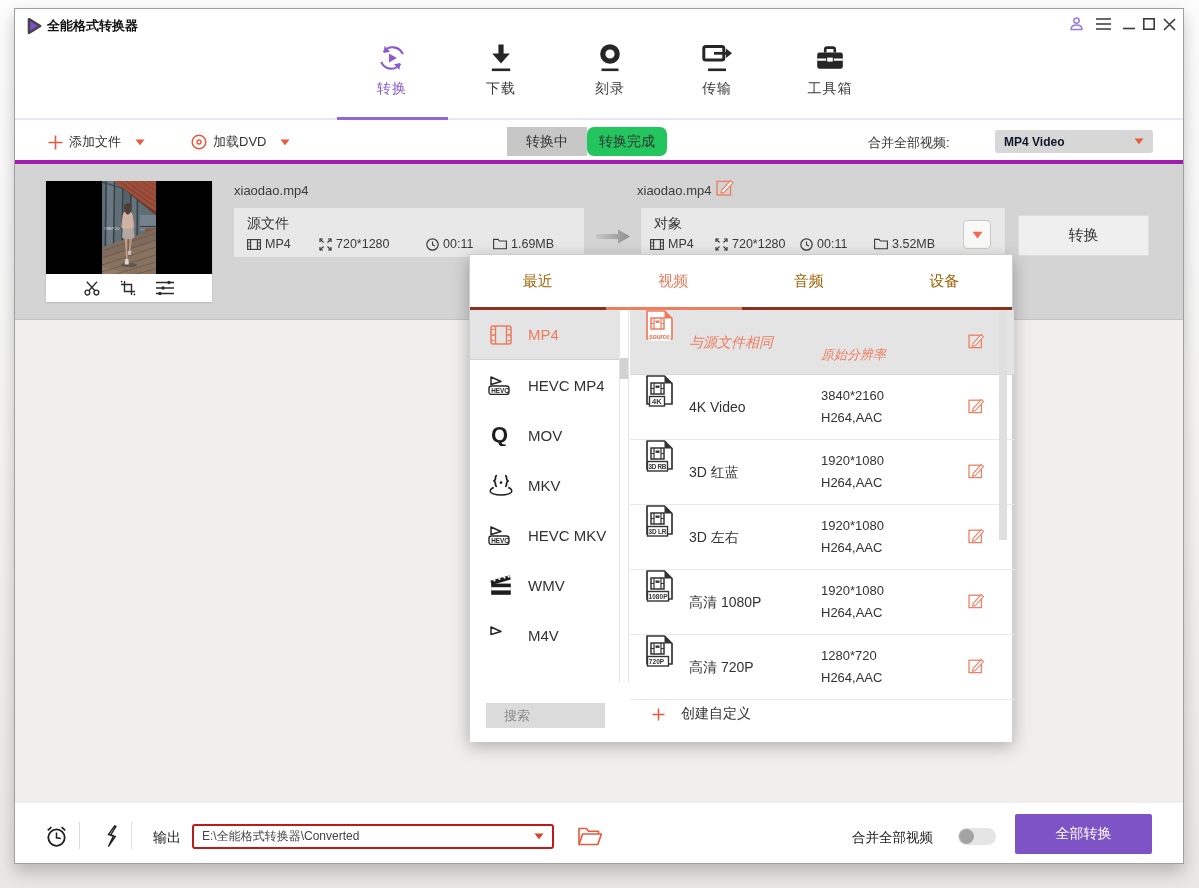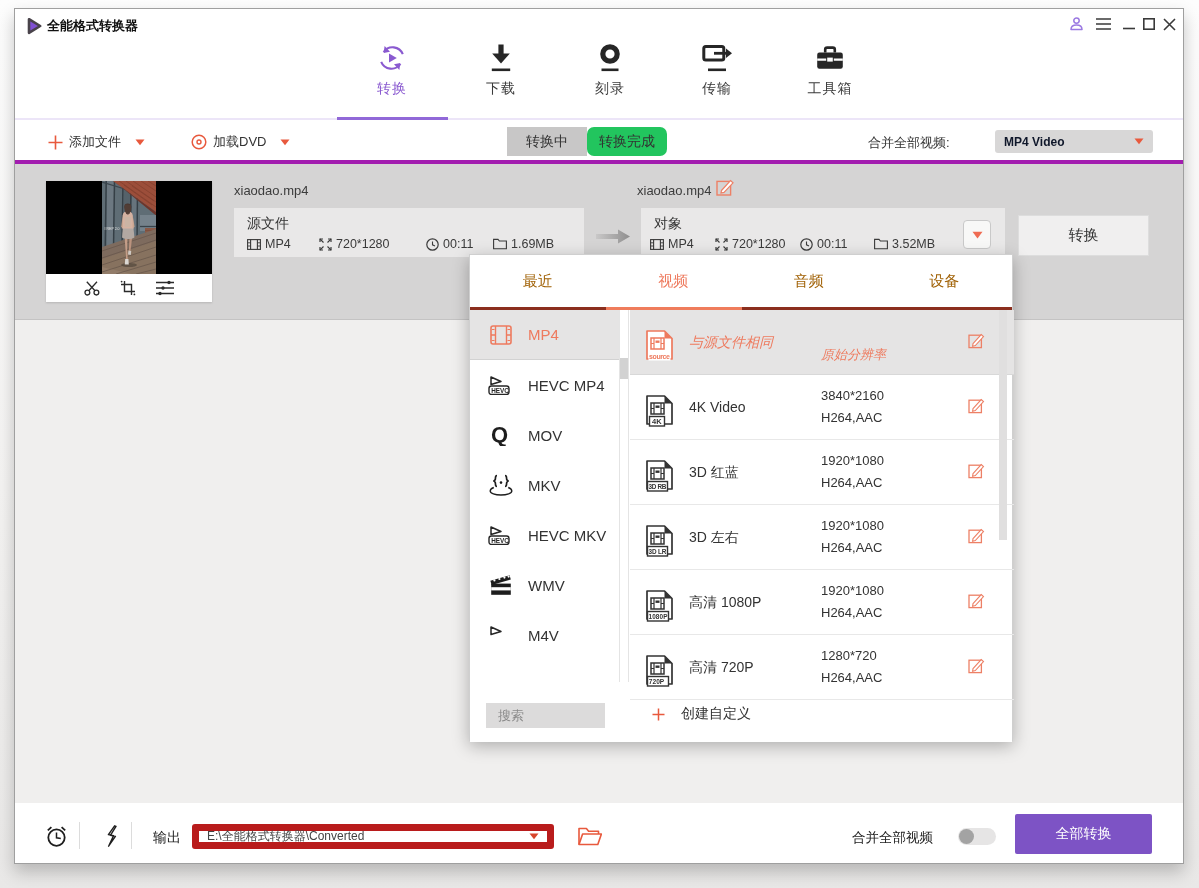--- a/index.html
+++ b/index.html
@@ -69,21 +69,21 @@
   .dd-btn { position:absolute; left:948px; top:56px; width:28px; height:29px; background:#f8f8f7; border:1px solid #c9c9c9; border-radius:4px;
       display:flex; align-items:center; justify-content:center; cursor:pointer; }
   .convert-btn { position:absolute; left:1003px; top:51px; width:131px; height:41px; background:#f0efef; border:1px solid #dddddd;
       display:flex; align-items:center; justify-content:center; font-size:15px; color:#333; cursor:pointer; }
 
   
   .bottombar { position:absolute; left:0; top:794px; width:100%; height:60px; background:#fff; }
   .bb-icon { position:absolute; cursor:pointer; }
   .bb-divider { position:absolute; top:19px; width:1px; height:27px; background:#dcdcdc; }
   .out-label { position:absolute; left:138px; top:26px; font-size:14px; color:#222; }
-  .out-select { position:absolute; left:177px; top:21px; width:362px; height:25px; background:#fff; border:7px solid #b91c1c; border-radius:3px; display:flex; align-items:center; }
+  .out-select { position:absolute; left:177px; top:21px; width:362px; height:25px; background:#fff; border:2px solid #b91c1c; border-radius:3px; display:flex; align-items:center; }
   .out-input { flex:1; border:none; outline:none; background:transparent; font-size:12px; color:#444; padding:0 8px; font-family:"Liberation Sans", sans-serif; }
   .merge-label { position:absolute; left:837px; top:26px; font-size:13.5px; color:#222; }
   .toggle { position:absolute; left:943px; top:25px; width:38px; height:17px; background:#e6e5e5; border-radius:9px; cursor:pointer; }
   .toggle .knob { position:absolute; left:1px; top:1px; width:15px; height:15px; border-radius:50%; background:#a3a3a3; }
   .convert-all-btn { position:absolute; left:1000px; top:11px; width:137px; height:40px; background:#7d53c5; border-radius:2px;
       display:flex; align-items:center; justify-content:center; font-size:14px; color:#fff; cursor:pointer; }
 
   
   .popup { position:absolute; left:454px; top:245px; width:544px; height:487px; background:#fff;
       border:1px solid #cfcfcf; box-shadow:0 5px 16px rgba(0,0,0,0.28); z-index:10; }
@@ -98,31 +98,31 @@
   .fmt-item .ficon { width:26px; margin-left:18px; display:flex; justify-content:center; }
   .fmt-item .flabel { margin-left:14px; font-size:15px; color:#333; }
   .fmt-item.active { background:#e5e4e4; border-bottom:1px solid #d2d2d2; }
   .fmt-item.active .flabel { color:#ee7a5e; }
   .fmt-scrollbar { position:absolute; left:149px; top:55px; width:10px; height:372px; background:#fff; border-left:1px solid #e4e4e4; border-right:1px solid #e4e4e4; }
   .fmt-thumb { position:absolute; left:150px; top:103px; width:8px; height:21px; background:#d2d2d2; }
 
   .preset-list { position:absolute; left:160px; top:55px; width:384px; height:392px; overflow:hidden; }
   .preset-row { position:relative; width:100%; height:65px; border-bottom:1px solid #e8e8e8; cursor:pointer; }
   .preset-row.active { background:#e5e4e4; border-bottom:1px solid #d8d8d8; }
-  .preset-row .picon { position:absolute; left:15px; top:20px; }
+  .preset-row .picon { position:absolute; left:15px; top:0; }
   .preset-row .pname { position:absolute; left:59px; top:24px; font-size:14px; color:#333; }
   .preset-row .pres { position:absolute; left:191px; top:13px; font-size:13px; color:#333; }
   .preset-row .pcodec { position:absolute; left:191px; top:35px; font-size:13px; color:#333; }
   .preset-row.active .pname, .preset-row.active .pres { color:#ee7a5e; top:24px;font-style:italic; }
   .preset-row .pedit { position:absolute; left:338px; top:23px; cursor:pointer; }
   .preset-scrollthumb { position:absolute; left:529px; top:55px; width:8px; height:230px; background:#e0dfdf; }
 
   .pop-footer { position:absolute; left:0; top:447px; width:100%; height:40px; background:#fff; }
   .search-box { position:absolute; left:16px; top:1px; width:119px; height:25px; background:#dcdbdb; }
-  .search-input { width:100%; height:100%; border:none; outline:none; background:transparent; font-size:13px; color:#4c1d95; padding:0 12px; font-family:"Liberation Sans", sans-serif; }
+  .search-input { width:100%; height:100%; border:none; outline:none; background:transparent; font-size:13px; color:#4c1d95; padding:0 18px; font-family:"Liberation Sans", sans-serif; }
   .search-input::placeholder { color:#8a8a8a; opacity:1; }
   .create-custom { position:absolute; left:182px; top:3px; display:flex; align-items:center; gap:16px; cursor:pointer; font-size:14px; color:#333; }
 
   .badge-doc { font-family:"Liberation Sans", sans-serif; }
 </style>
 </head>
 <body>
 
 <div class="screen">
 <div class="window">

